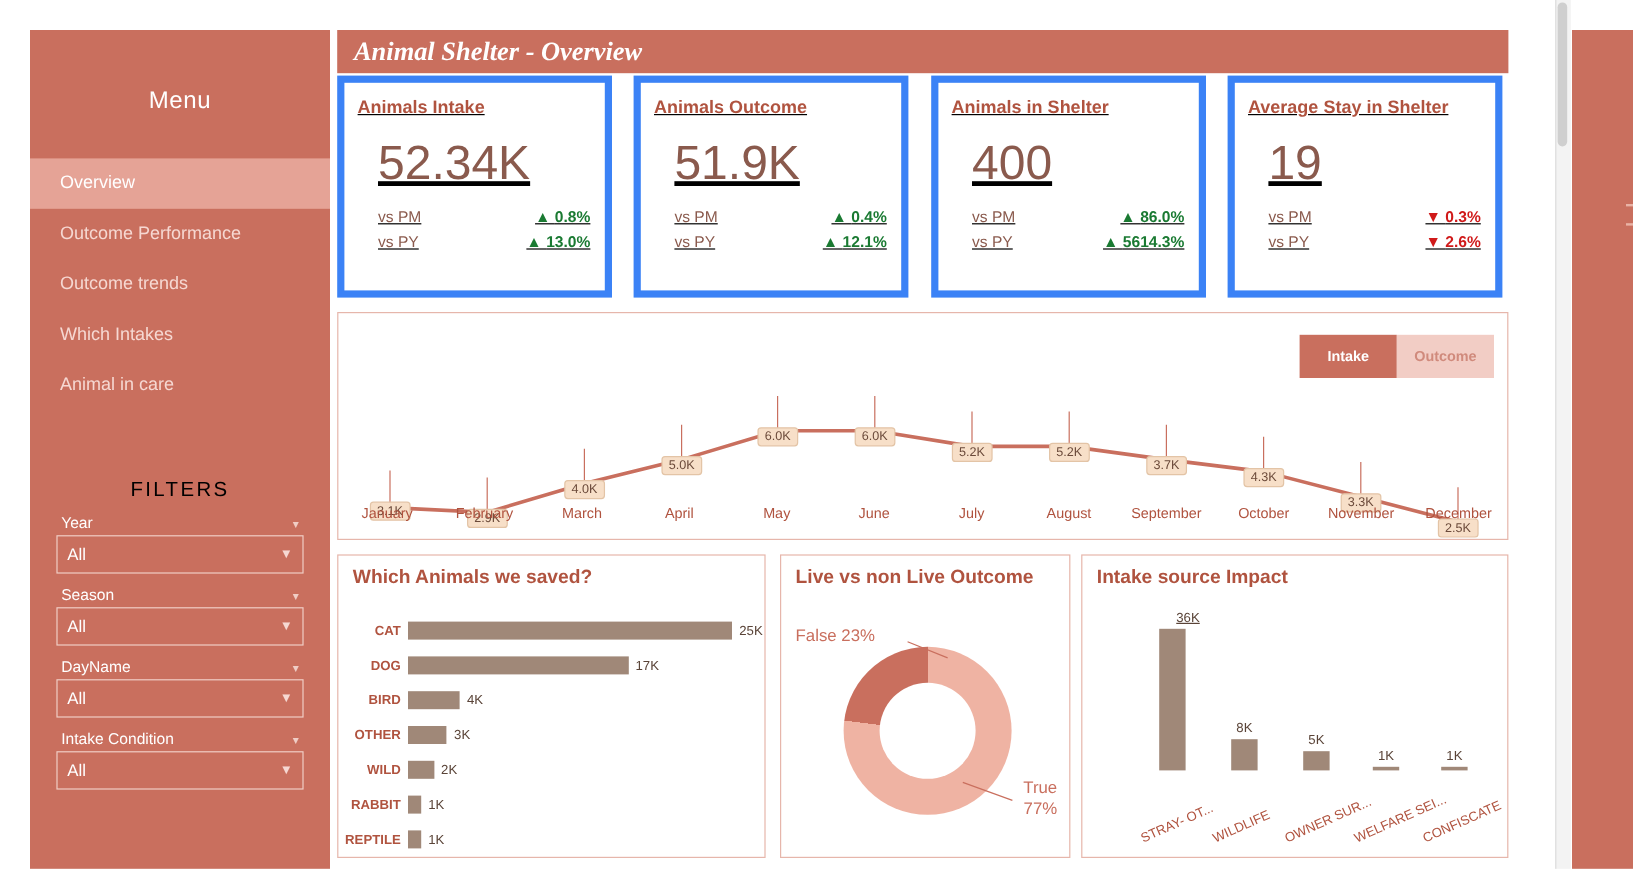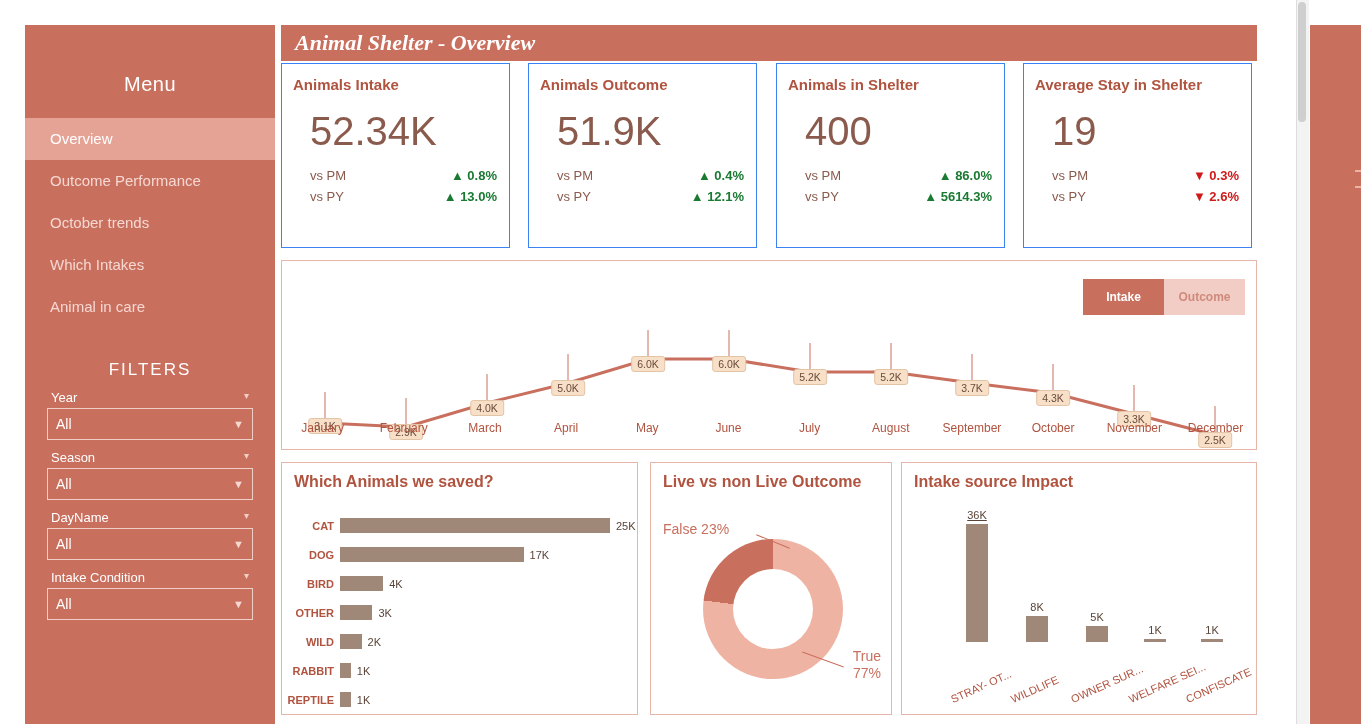--- a/index.html
+++ b/index.html
@@ -2,44 +2,44 @@
 <html><head>
 <meta charset="utf-8">
 <style>
   html,body{margin:0;padding:0;background:#ffffff;}
   body{width:1361px;height:724px;font-family:"Liberation Sans",sans-serif;overflow:hidden;}
   .app{position:relative;width:1361px;height:724px;background:#fff;}
 
   
   .sidebar{position:absolute;left:25px;top:25px;width:250px;height:699px;background:#c96f5e;}
   .menu-title{text-align:center;color:#fff;font-size:20px;margin-top:48px;letter-spacing:.5px;}
-  .menu-list{margin-top:22px;}
+  .menu-list{margin-top:36px;}
   .menu-item{height:42px;line-height:42px;padding-left:25px;color:#f6d8d2;font-size:15px;cursor:pointer;}
   .menu-item.active{background:#e5a396;color:#ffffff;}
-  .filters-title{text-align:center;color:#ffffff;font-size:17px;letter-spacing:2px;margin-top:32px;}
+  .filters-title{text-align:center;color:#000000;font-size:17px;letter-spacing:2px;margin-top:56px;}
   .filter{margin:10px 22px 0 22px;}
-  .filter-head{display:flex;justify-content:space-between;align-items:flex-start;color:#fff;font-size:13px;padding:0 4px 3px 4px;}
+  .filter-head{display:flex;justify-content:space-between;align-items:flex-end;color:#fff;font-size:13px;padding:0 4px 3px 4px;}
   .chev{font-size:10px;color:#f0cdc5;}
   .filter-box{background:#c96f5e;border:1px solid #f0cdc5;height:30px;display:flex;align-items:center;justify-content:space-between;padding:0 8px;color:#fff;font-size:14px;}
   .filter-box .chev2{color:#f6d8d2;font-size:11px;}
 
   
   .rail{position:absolute;left:1296px;top:0;width:12px;height:724px;background:#f3f3f3;border-left:1px solid #ddd;}
   .rail-thumb{position:absolute;left:1298px;top:2px;width:8px;height:120px;background:#cfcfcf;border-radius:4px;}
   .side-strip{position:absolute;left:1310px;top:25px;width:51px;height:699px;background:#c96f5e;}
   .strip-mark{position:absolute;left:1355px;top:170px;width:6px;height:2px;background:#e9b3a6;}
   .strip-mark2{position:absolute;left:1355px;top:186px;width:6px;height:2px;background:#e9b3a6;}
 
   
   .header{position:absolute;left:281px;top:25px;width:976px;height:36px;background:#c96f5e;display:flex;align-items:center;}
   .header h1{margin:0 0 0 14px;color:#fff;font-style:italic;font-weight:bold;font-size:22px;font-family:"Liberation Serif",serif;}
 
   
   .kpis{position:absolute;left:281px;top:63px;width:976px;height:187px;}
-  .kpi{position:absolute;top:0;width:229px;height:185px;background:#fff;border:1px solid #3b82f6;box-sizing:border-box;}
+  .kpi{position:absolute;top:0;width:229px;height:185px;background:#fff;border:6px solid #3b82f6;box-sizing:border-box;text-decoration:underline;}
   .kpi:nth-child(1){left:0;}
   .kpi:nth-child(2){left:247px;}
   .kpi:nth-child(3){left:495px;}
   .kpi:nth-child(4){left:742px;}
   .kpi-title{color:#b0533f;font-size:15px;font-weight:bold;margin:12px 0 0 11px;}
   .kpi-value{color:#8a5a4d;font-size:40px;margin:16px 0 0 28px;font-weight:400;}
   .kpi-rows{margin:14px 12px 0 28px;}
   .kpi-row{display:flex;justify-content:space-between;font-size:13px;margin-bottom:6px;}
   .kpi-row .lbl{color:#8a5a4d;}
   .kpi-row .val{font-weight:bold;}
@@ -83,21 +83,21 @@
 </head>
 <body>
 
 <div class="app">
 
   <div class="sidebar">
     <div class="menu-title">Menu</div>
     <div class="menu-list">
       <div class="menu-item active">Overview</div>
       <div class="menu-item">Outcome Performance</div>
-      <div class="menu-item">October trends</div>
+      <div class="menu-item">Outcome trends</div>
       <div class="menu-item">Which Intakes</div>
       <div class="menu-item">Animal in care</div>
     </div>
 
     <div class="filters-title">FILTERS</div>
 
     <div class="filter">
       <div class="filter-head">
         <span>Year</span>
         <span class="chev">▾</span>
@@ -314,21 +314,21 @@
     <div class="lbl-true">
       <div>True</div>
       <div>77%</div>
     </div>
   </div>
 
   <div class="srcpanel">
     <div class="panel-title">Intake source Impact</div>
     <div id="srcChart" style="position:absolute;left:0;top:0;width:354px;height:251px;">
         <div class="srcbar" style="left: 64px; width: 22px; height: 118px;"></div>
-        <div class="srcval" style="left: 75px; bottom: 193px; text-decoration: underline;">36K</div>
+        <div class="srcval" style="left: 88px; bottom: 193px; text-decoration: underline;">36K</div>
         <div class="srclbl" style="left: 47px;">STRAY- OT...</div>
         <div class="srcbar" style="left: 124px; width: 22px; height: 26.2222px;"></div>
         <div class="srcval" style="left: 135px; bottom: 101.222px;">8K</div>
         <div class="srclbl" style="left: 107px;">WILDLIFE</div>
         <div class="srcbar" style="left: 184px; width: 22px; height: 16.3889px;"></div>
         <div class="srcval" style="left: 195px; bottom: 91.3889px;">5K</div>
         <div class="srclbl" style="left: 167px;">OWNER SUR...</div>
         <div class="srcbar" style="left: 242px; width: 22px; height: 3.27778px;"></div>
         <div class="srcval" style="left: 253px; bottom: 78.2778px;">1K</div>
         <div class="srclbl" style="left: 225px;">WELFARE SEI...</div>

